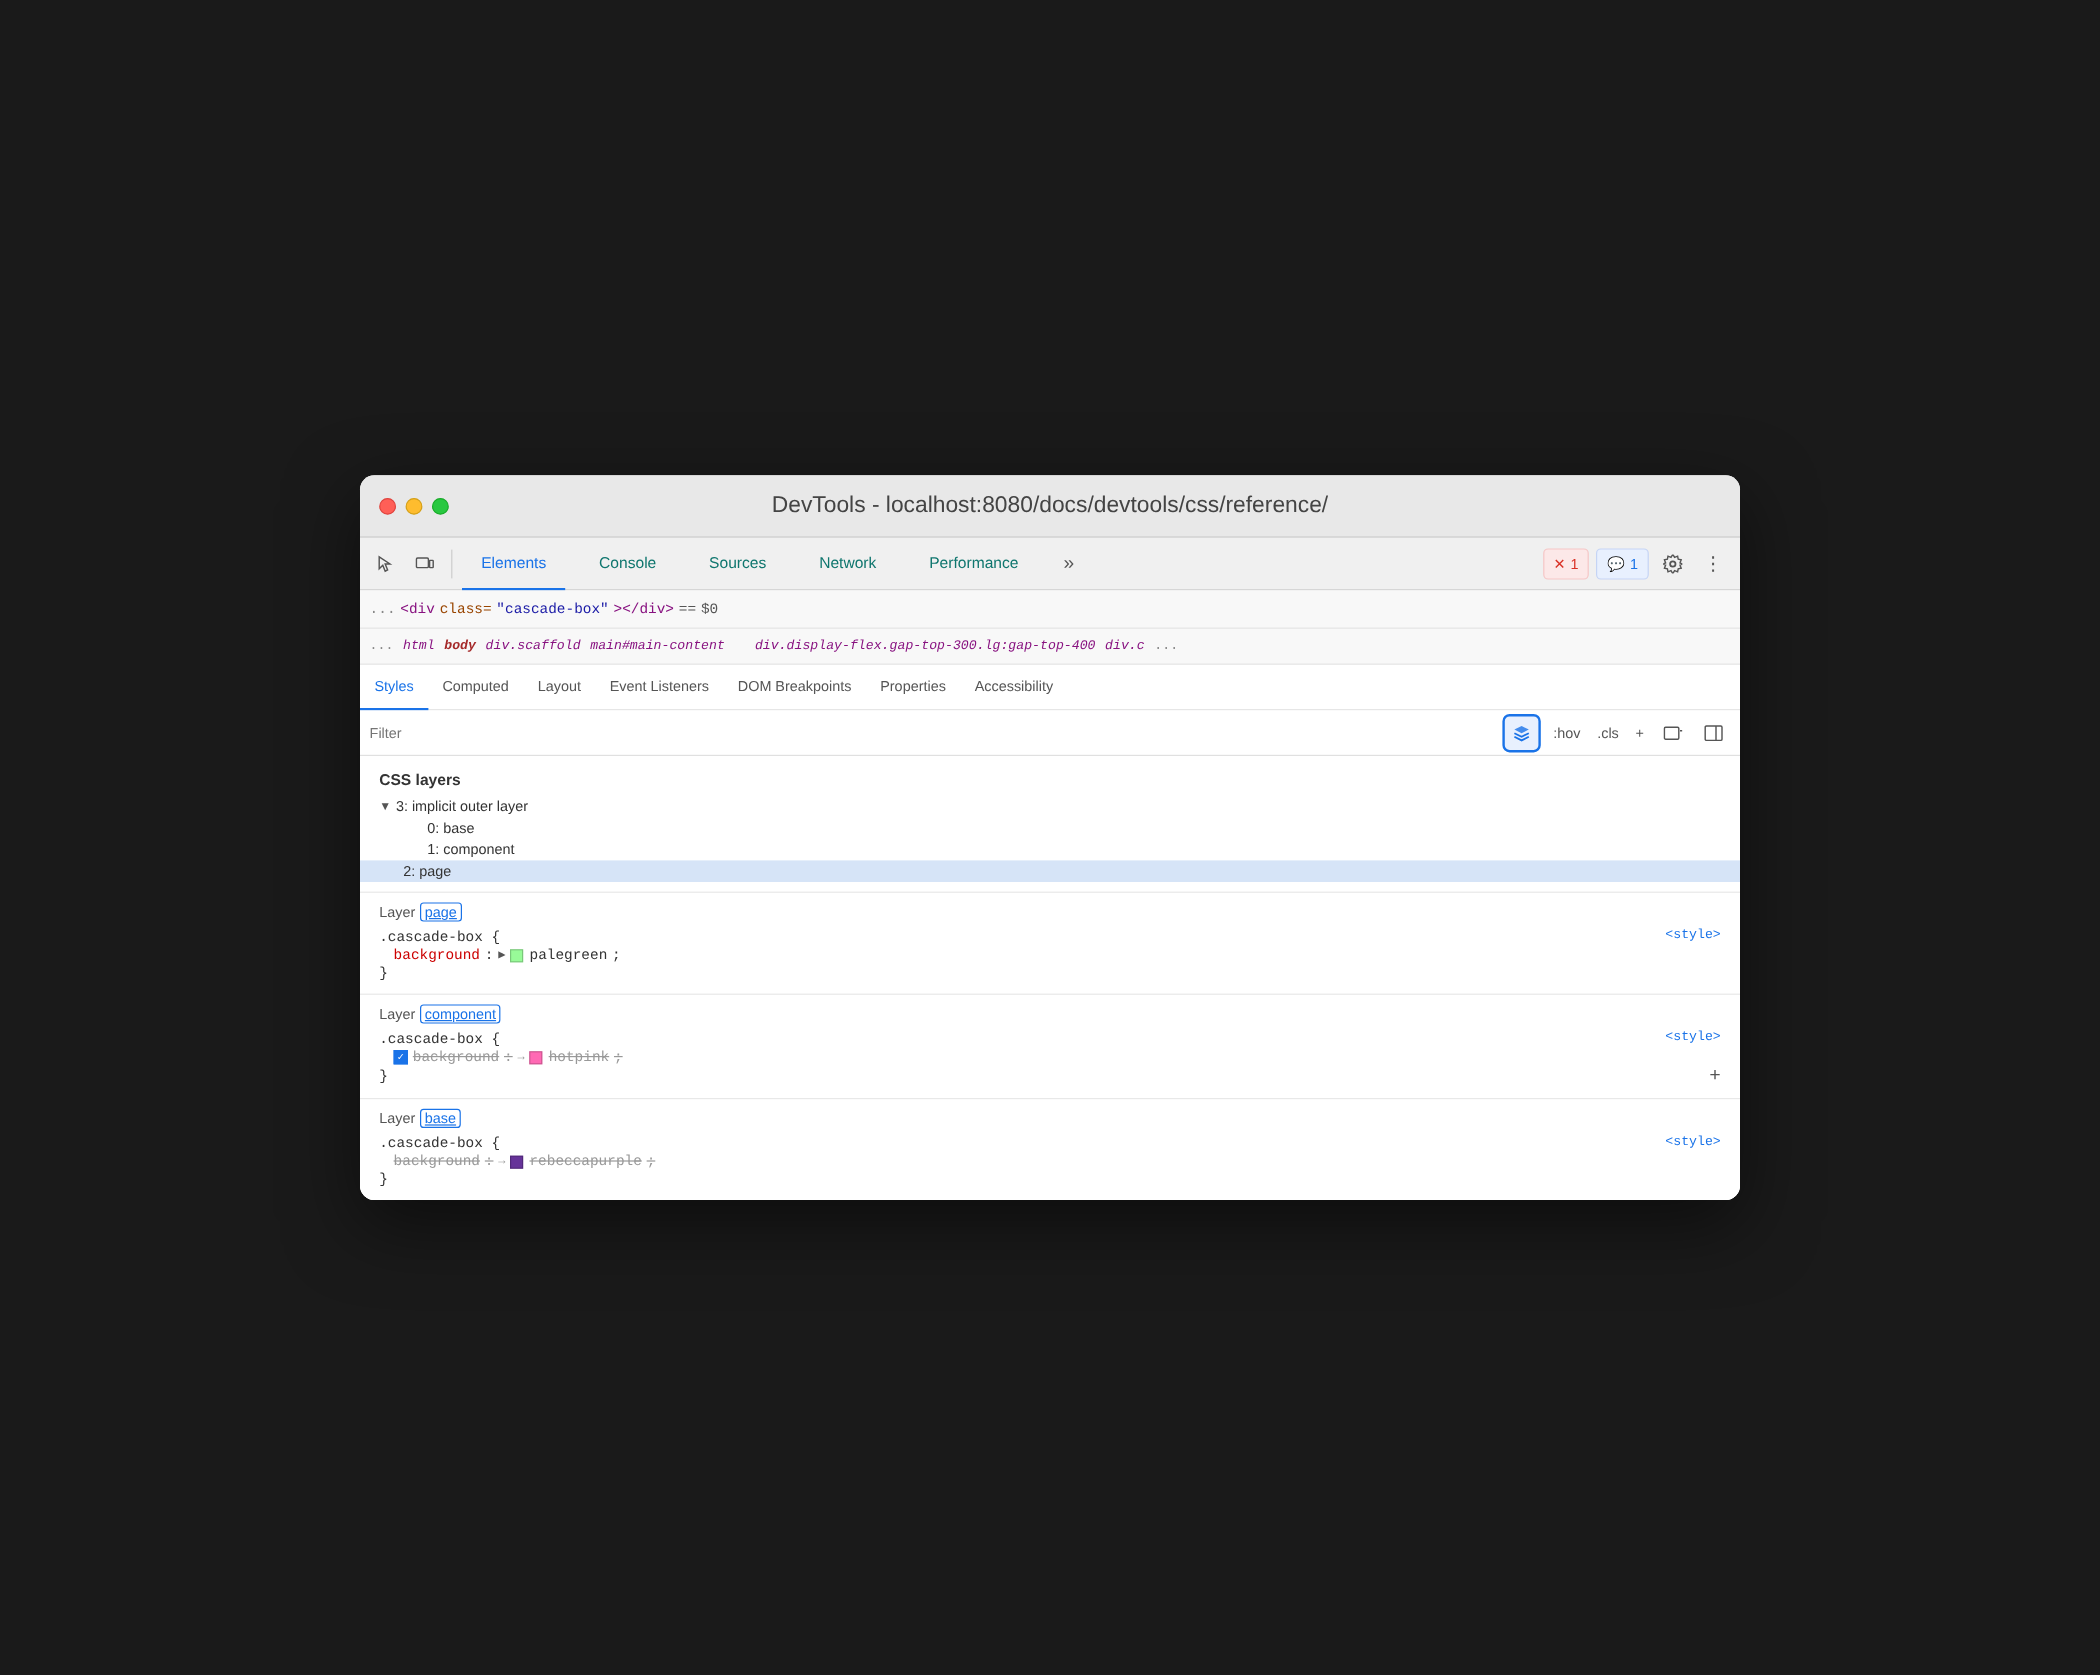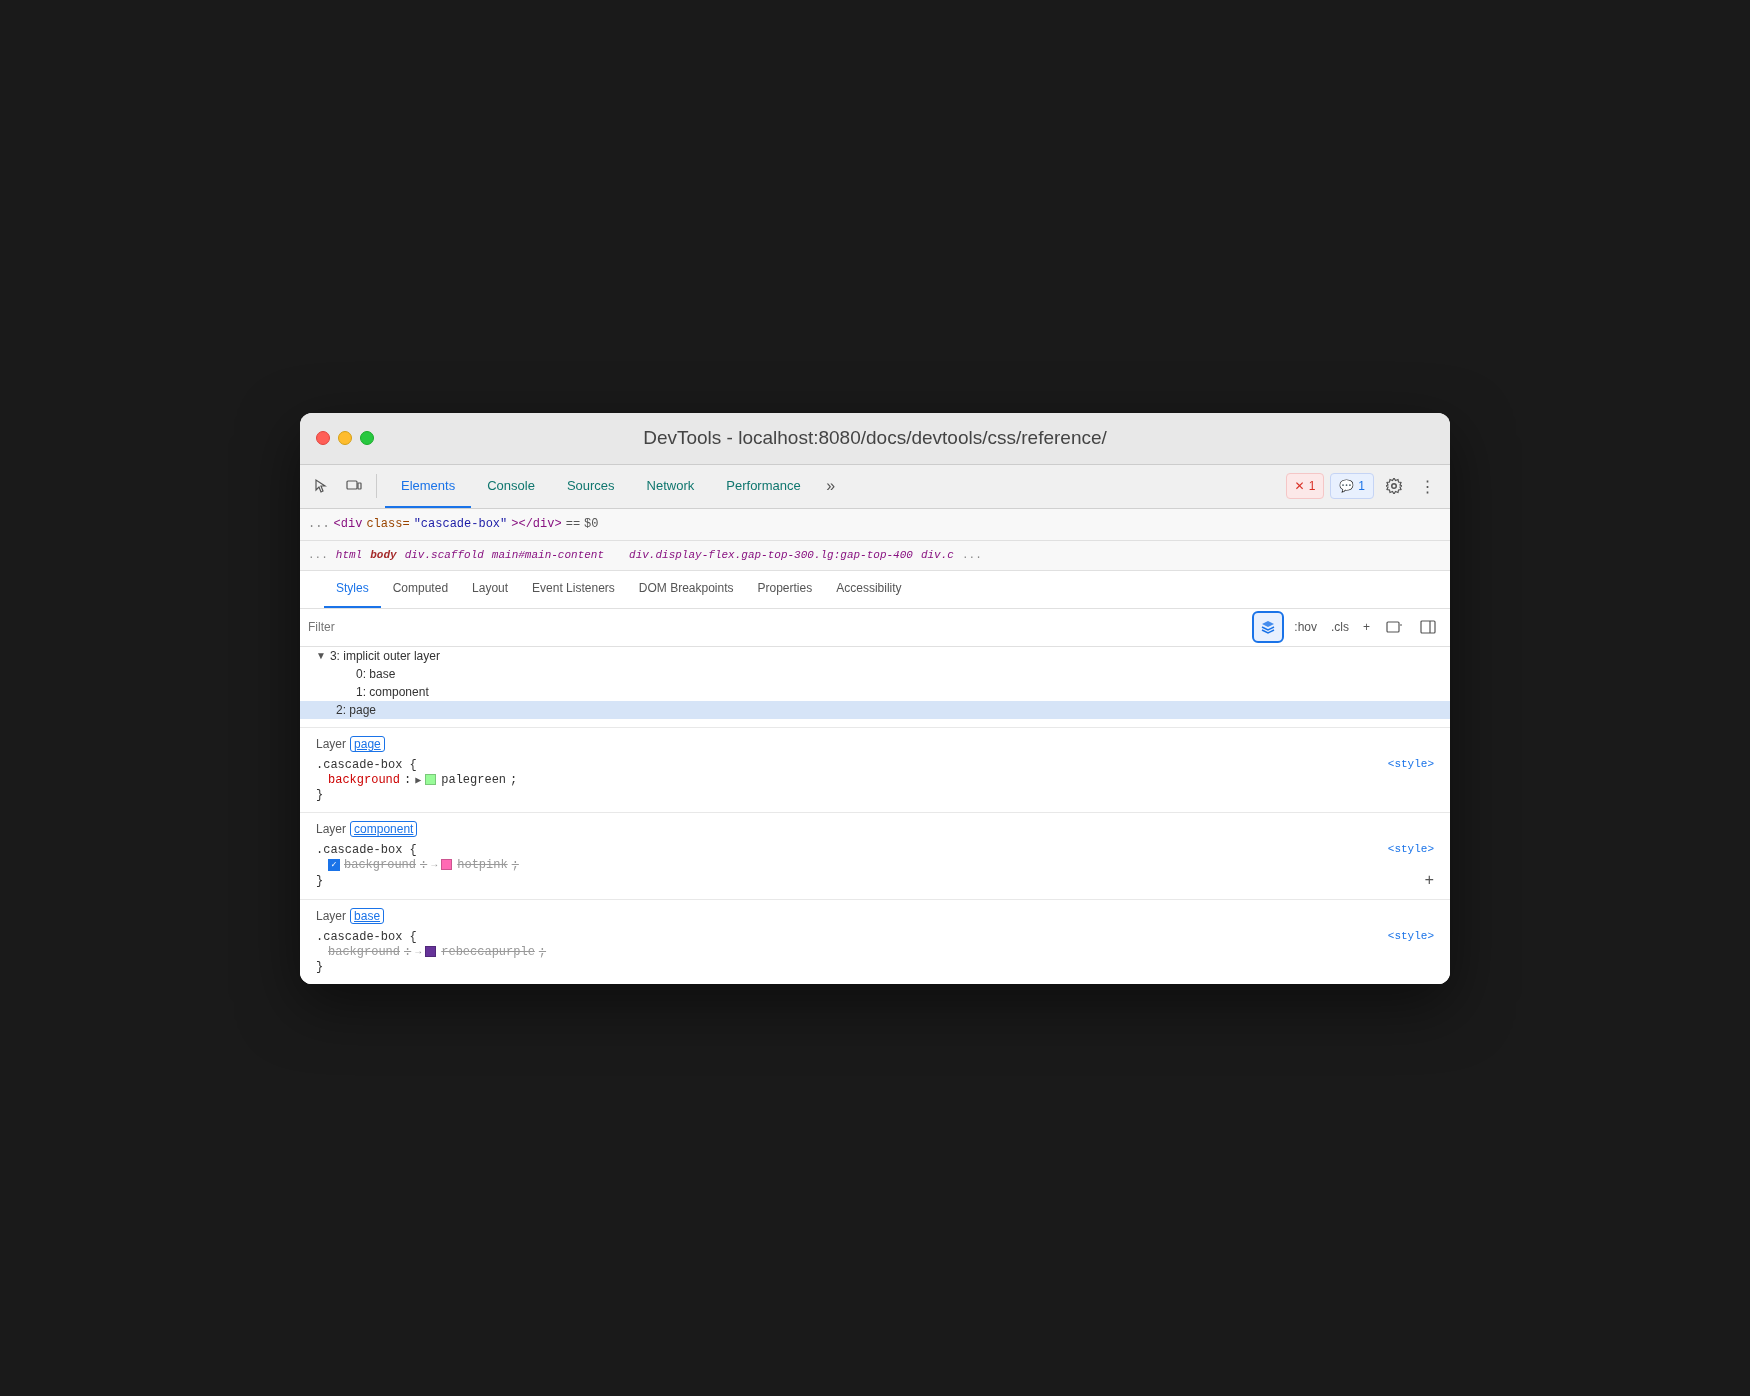--- a/index.html
+++ b/index.html
@@ -78,21 +78,21 @@
     .toolbar-separator {
       width: 1px;
       height: 24px;
       background: #ccc;
       margin: 0 4px;
     }
     .tab-list {
       display: flex;
       align-items: center;
       flex: 1;
-      gap: 0;
+      gap: 12px;
     }
     .tab {
       padding: 0 16px;
       height: 44px;
       display: flex;
       align-items: center;
       font-size: 13px;
       color: #0f766e;
       cursor: pointer;
       border-bottom: 2px solid transparent;
@@ -165,21 +165,21 @@
       cursor: pointer;
     }
     .breadcrumb-item.tag { color: #881280; font-style: italic; }
     .breadcrumb-separator { color: #888; }
     .breadcrumb-ellipsis { color: #888; }
     .sub-tabs-bar {
       display: flex;
       align-items: center;
       border-bottom: 1px solid #e0e0e0;
       background: white;
-      padding: 0 24px;
+      padding: 0 0;
       height: 38px;
     }
     .sub-tab {
       padding: 0 12px;
       height: 38px;
       display: flex;
       align-items: center;
       font-size: 12px;
       color: #555;
       cursor: pointer;
@@ -497,20 +497,21 @@
       <button class="toolbar-icon-btn">
         <svg width="16" height="16" viewBox="0 0 16 16">
           <rect x="1" y="2" width="14" height="12" rx="1" stroke="#555" stroke-width="1.2" fill="none"></rect>
           <line x1="10" y1="2" x2="10" y2="14" stroke="#555" stroke-width="1.2"></line>
         </svg>
       </button>
     </div>
 
     <div class="styles-content">
 
+      <div class="css-layers-header">CSS layers</div>
 
       <div class="css-layer-tree">
         <div class="layer-item parent">
           <span class="layer-chevron">▼</span>
           <span>3: implicit outer layer</span>
         </div>
         <div class="layer-child">
           <span>0: base</span>
         </div>
         <div class="layer-child">

